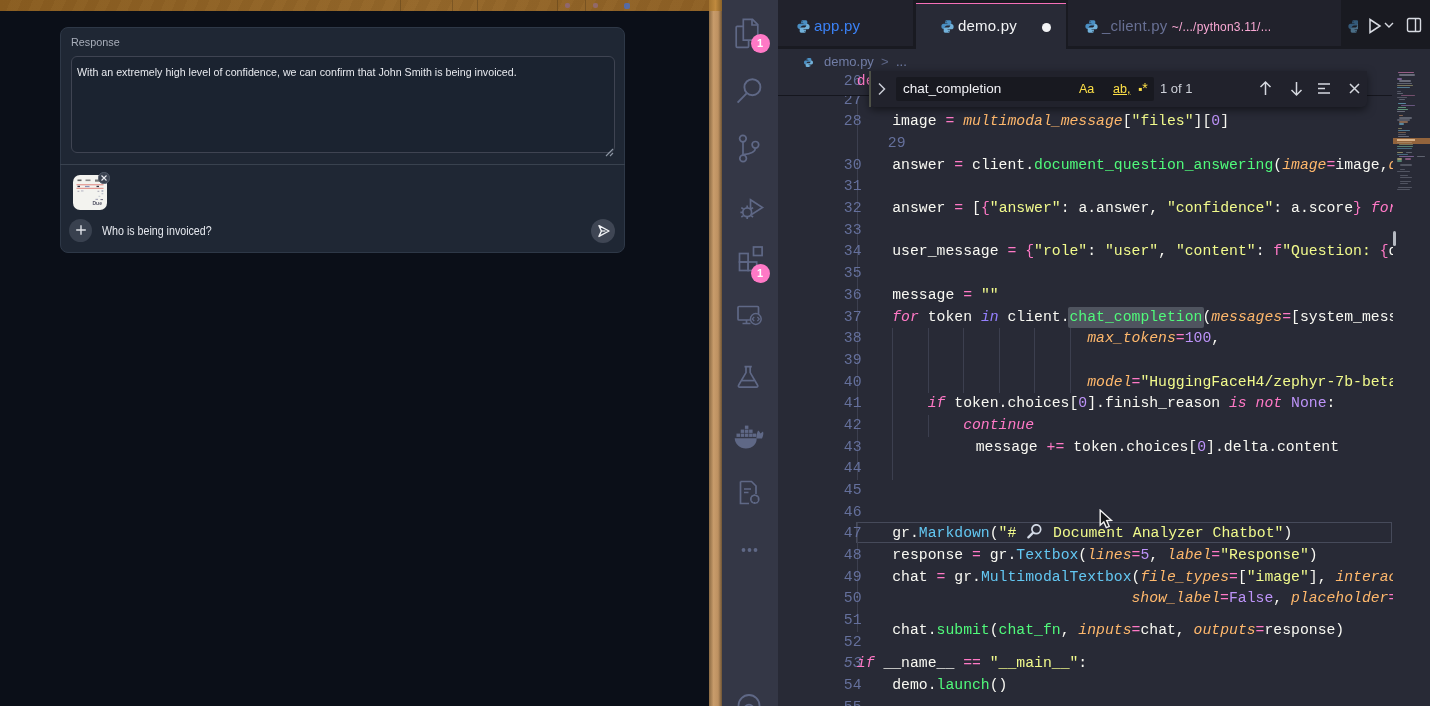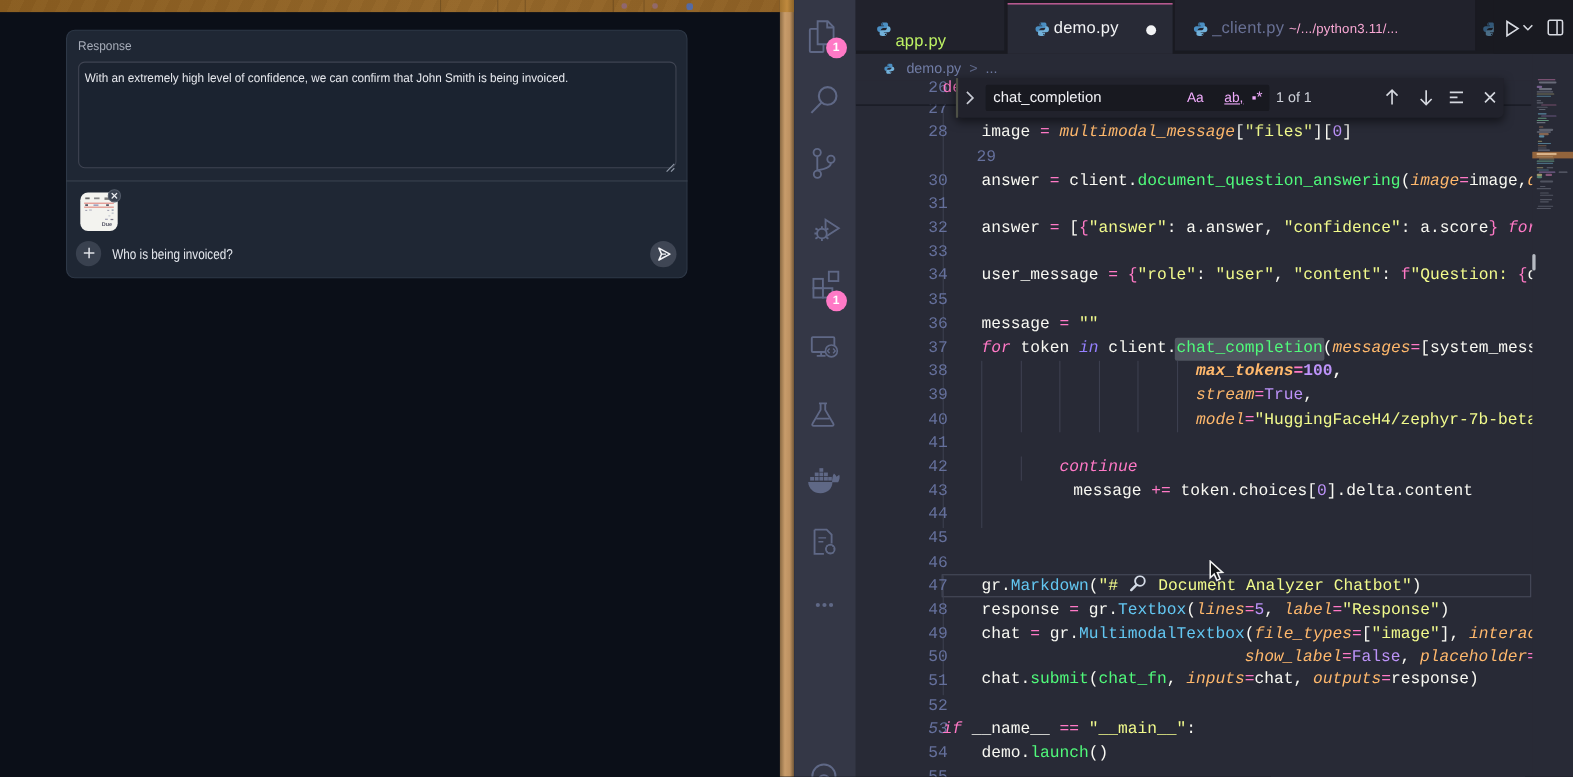--- a/index.html
+++ b/index.html
@@ -16,21 +16,21 @@
 #ed{position:absolute;left:55.5px;top:48.7px;width:652.5px;height:657.3px;background:#282a36;overflow:hidden;}
 .mono{font-family:"Liberation Mono",monospace;font-size:14.78px;white-space:pre;}
 .ln{position:absolute;width:50px;text-align:right;color:#65709c;margin-left:34px;}
 .cl{position:absolute;}
 .w{color:#f8f8f2}.k{color:#ff79c6;font-style:italic}.o{color:#ff79c6}
 .inop{color:#9580ff;font-style:italic}.s{color:#f1fa8c}.n{color:#bd93f9}
 .fn{color:#50fa7b}.cy{color:#63c7f2}.pr{color:#ffb86c;font-style:italic}
 .guide{position:absolute;width:1px;background:#3c3f4f;}
 #findw{position:absolute;background:#21222c;border-radius:0 0 5px 5px;box-shadow:0 3px 9px rgba(0,0,0,.5);}
 #findinput{position:absolute;background:#181920;border-radius:2px;}
-.fico{position:absolute;color:#f0abfc;text-align:right;}
+.fico{position:absolute;color:#fde047;text-align:right;}
 .mmb{position:absolute;height:1.7px;border-radius:1px;}
 </style></head><body>
 <div id="app"></div>
 <div id="titlebar"></div>
 <div class="abs" style="left:400px;top:0;width:1px;height:11px;background:rgba(0,0,0,.18)"></div>
 <div class="abs" style="left:452px;top:0;width:1px;height:11px;background:rgba(0,0,0,.18)"></div>
 <div class="abs" style="left:477px;top:0;width:1px;height:11px;background:rgba(0,0,0,.18)"></div>
 <div class="abs" style="left:557px;top:0;width:1px;height:11px;background:rgba(0,0,0,.18)"></div>
 <div class="abs" style="left:585px;top:0;width:1px;height:11px;background:rgba(0,0,0,.18)"></div>
 <div class="abs" style="left:565px;top:3px;width:5px;height:5px;background:#8a68d8;border-radius:2px;opacity:.4"></div>
@@ -134,21 +134,21 @@
 <div class="badge" style="left:28.5px;top:33.7px;">1</div>
 <div class="badge" style="left:28.5px;top:263.8px;">1</div>
 <div id="tabs"></div>
 <div class="abs" style="left:55.5px;top:0;width:136px;height:45.7px;background:#21222c;border-right:1.5px solid #191a21;box-sizing:border-box"></div>
 <svg class="abs" style="left:74px;top:19px;opacity:1.0" width="15" height="15" viewBox="0 0 110 110">
 <path fill="#4a8ec2" d="M54 10c-9 0-17 3-17 11v10h18v4H26c-9 0-16 6-16 19s7 20 16 20h9v-11c0-9 8-16 17-16h18c7 0 13-6 13-13V21c0-8-8-11-17-11z"></path>
 <path fill="#72b1da" d="M56 100c9 0 17-3 17-11V79H55v-4h29c9 0 16-6 16-19s-7-20-16-20h-9v11c0 9-8 16-17 16H40c-7 0-13 6-13 13v13c0 8 8 11 17 11z"></path>
 <circle cx="44" cy="20" r="4" fill="#12141c"></circle>
       <circle cx="66" cy="90" r="4" fill="#12141c"></circle>
     </svg>
-<div class="abs tablabel" style="left:92px;top:29px;color:#bef264">app.py</div>
+<div class="abs tablabel" style="left:92px;top:17px;color:#3b82f6">app.py</div>
 <div class="abs" style="left:193.5px;top:3.3px;width:150px;height:45.4px;background:#282a36;border-top:1.7px solid #f56fb8;box-sizing:border-box"></div>
 <svg class="abs" style="left:218px;top:19px;opacity:1.0" width="15" height="15" viewBox="0 0 110 110">
 <path fill="#4a8ec2" d="M54 10c-9 0-17 3-17 11v10h18v4H26c-9 0-16 6-16 19s7 20 16 20h9v-11c0-9 8-16 17-16h18c7 0 13-6 13-13V21c0-8-8-11-17-11z"></path>
 <path fill="#72b1da" d="M56 100c9 0 17-3 17-11V79H55v-4h29c9 0 16-6 16-19s-7-20-16-20h-9v11c0 9-8 16-17 16H40c-7 0-13 6-13 13v13c0 8 8 11 17 11z"></path>
 <circle cx="44" cy="20" r="4" fill="#12141c"></circle>
       <circle cx="66" cy="90" r="4" fill="#12141c"></circle>
     </svg>
 <div class="abs tablabel" style="left:236px;top:17px;color:#f2f3f5">demo.py</div>
 <div class="abs" style="left:320px;top:23px;width:9px;height:9px;border-radius:50%;background:#f2f3f5"></div>
 <div class="abs" style="left:345.5px;top:0px;width:274px;height:45.7px;background:#21222c;border-right:1.5px solid #191a21;box-sizing:border-box"></div>
@@ -207,42 +207,42 @@
 <div class="mono cl" style="left:79.3px;top:149.5px;line-height:21.68px;"><span class="w">    answer </span><span class="o">=</span><span class="w"> [</span><span class="o">{</span><span class="s">"answer"</span><span class="w">: a.answer, </span><span class="s">"confidence"</span><span class="w">: a.score</span><span class="o">}</span><span class="w"> </span><span class="k">for</span><span class="w"> a </span><span class="inop">in</span></div>
 <div class="mono ln" style="left:0px;top:171.1px;line-height:21.68px;">33</div>
 <div class="mono ln" style="left:0px;top:192.8px;line-height:21.68px;">34</div>
 <div class="mono cl" style="left:79.3px;top:192.8px;line-height:21.68px;"><span class="w">    user_message </span><span class="o">=</span><span class="w"> </span><span class="o">{</span><span class="s">"role"</span><span class="w">: </span><span class="s">"user"</span><span class="w">, </span><span class="s">"content"</span><span class="w">: </span><span class="o">f</span><span class="s">"Question: </span><span class="o">{</span><span class="w">question</span></div>
 <div class="mono ln" style="left:0px;top:214.5px;line-height:21.68px;">35</div>
 <div class="mono ln" style="left:0px;top:236.2px;line-height:21.68px;">36</div>
 <div class="mono cl" style="left:79.3px;top:236.2px;line-height:21.68px;"><span class="w">    message </span><span class="o">=</span><span class="w"> </span><span class="s">""</span></div>
 <div class="mono ln" style="left:0px;top:257.9px;line-height:21.68px;">37</div>
 <div class="mono cl" style="left:79.3px;top:257.9px;line-height:21.68px;"><span class="w">    </span><span class="k">for</span><span class="w"> token </span><span class="inop">in</span><span class="w"> client.</span><span class="fn">chat_completion</span><span class="w">(</span><span class="pr">messages</span><span class="o">=</span><span class="w">[system_message, user_message],</span></div>
 <div class="mono ln" style="left:0px;top:279.5px;line-height:21.68px;">38</div>
-<div class="mono cl" style="left:79.3px;top:279.5px;line-height:21.68px;font-weight:bold;"><span class="w">                          </span><span class="pr">max_tokens</span><span class="o">=</span><span class="n">100</span><span class="w">,</span></div>
+<div class="mono cl" style="left:79.3px;top:279.5px;line-height:21.68px;"><span class="w">                          </span><span class="pr">max_tokens</span><span class="o">=</span><span class="n">100</span><span class="w">,</span></div>
 <div class="mono ln" style="left:0px;top:301.2px;line-height:21.68px;">39</div>
-<div class="mono cl" style="left:79.3px;top:301.2px;line-height:21.68px;"><span class="w">                          </span><span class="pr">stream</span><span class="o">=</span><span class="n">True</span><span class="w">,</span></div>
 <div class="mono ln" style="left:0px;top:322.9px;line-height:21.68px;">40</div>
 <div class="mono cl" style="left:79.3px;top:322.9px;line-height:21.68px;"><span class="w">                          </span><span class="pr">model</span><span class="o">=</span><span class="s">"HuggingFaceH4/zephyr-7b-beta"</span><span class="w">):</span></div>
 <div class="mono ln" style="left:0px;top:344.6px;line-height:21.68px;">41</div>
+<div class="mono cl" style="left:79.3px;top:344.6px;line-height:21.68px;"><span class="w">        </span><span class="k">if</span><span class="w"> token.choices[</span><span class="n">0</span><span class="w">].finish_reason </span><span class="k">is</span><span class="w"> </span><span class="k">not</span><span class="w"> </span><span class="n">None</span><span class="w">:</span></div>
 <div class="mono ln" style="left:0px;top:366.3px;line-height:21.68px;">42</div>
 <div class="mono cl" style="left:79.3px;top:366.3px;line-height:21.68px;"><span class="w">            </span><span class="k">continue</span></div>
 <div class="mono ln" style="left:0px;top:387.9px;line-height:21.68px;">43</div>
 <div class="mono cl" style="left:79.3px;top:387.9px;line-height:21.68px;padding-left:48px;"><span class="w">        message </span><span class="o">+=</span><span class="w"> token.choices[</span><span class="n">0</span><span class="w">].delta.content</span></div>
 <div class="mono ln" style="left:0px;top:409.6px;line-height:21.68px;">44</div>
 <div class="mono ln" style="left:0px;top:431.3px;line-height:21.68px;">45</div>
 <div class="mono ln" style="left:0px;top:453.0px;line-height:21.68px;">46</div>
 <div class="mono ln" style="left:0px;top:474.7px;line-height:21.68px;">47</div>
 <div class="mono ln" style="left:0px;top:496.3px;line-height:21.68px;">48</div>
 <div class="mono cl" style="left:79.3px;top:496.3px;line-height:21.68px;"><span class="w">    response </span><span class="o">=</span><span class="w"> gr.</span><span class="cy">Textbox</span><span class="w">(</span><span class="pr">lines</span><span class="o">=</span><span class="n">5</span><span class="w">, </span><span class="pr">label</span><span class="o">=</span><span class="s">"Response"</span><span class="w">)</span></div>
 <div class="mono ln" style="left:0px;top:518.0px;line-height:21.68px;">49</div>
 <div class="mono cl" style="left:79.3px;top:518.0px;line-height:21.68px;"><span class="w">    chat </span><span class="o">=</span><span class="w"> gr.</span><span class="cy">MultimodalTextbox</span><span class="w">(</span><span class="pr">file_types</span><span class="o">=</span><span class="w">[</span><span class="s">"image"</span><span class="w">], </span><span class="pr">interactive</span></div>
 <div class="mono ln" style="left:0px;top:539.7px;line-height:21.68px;">50</div>
 <div class="mono cl" style="left:79.3px;top:539.7px;line-height:21.68px;"><span class="w">                               </span><span class="pr">show_label</span><span class="o">=</span><span class="n">False</span><span class="w">, </span><span class="pr">placeholder</span><span class="o">=</span><span class="s">"Upload an image and ask a question"</span></div>
 <div class="mono ln" style="left:0px;top:561.4px;line-height:21.68px;">51</div>
-<div class="mono cl" style="left:79.3px;top:559px;line-height:21.68px;text-align:center;"><span class="w">    chat.</span><span class="fn">submit</span><span class="w">(</span><span class="fn">chat_fn</span><span class="w">, </span><span class="pr">inputs</span><span class="o">=</span><span class="w">chat, </span><span class="pr">outputs</span><span class="o">=</span><span class="w">response)</span></div>
+<div class="mono cl" style="left:79.3px;top:571px;line-height:21.68px;text-align:center;"><span class="w">    chat.</span><span class="fn">submit</span><span class="w">(</span><span class="fn">chat_fn</span><span class="w">, </span><span class="pr">inputs</span><span class="o">=</span><span class="w">chat, </span><span class="pr">outputs</span><span class="o">=</span><span class="w">response)</span></div>
 <div class="mono ln" style="left:0px;top:583.1px;line-height:21.68px;">52</div>
 <div class="mono ln" style="left:0px;top:604.7px;line-height:21.68px;font-style:italic;">53</div>
 <div class="mono cl" style="left:79.3px;top:604.7px;line-height:21.68px;"><span class="k">if</span><span class="w"> __name__ </span><span class="o">==</span><span class="w"> </span><span class="s">"__main__"</span><span class="w">:</span></div>
 <div class="mono ln" style="left:0px;top:626.4px;line-height:21.68px;">54</div>
 <div class="mono cl" style="left:79.3px;top:626.4px;line-height:21.68px;"><span class="w">    demo.</span><span class="fn">launch</span><span class="w">()</span></div>
 <div class="mono ln" style="left:0px;top:648.1px;line-height:21.68px;">55</div>
 <div class="mono cl" style="left:79.3px;top:474.7px;line-height:21.68px;"><span class="w">    gr.</span><span class="cy">Markdown</span><span class="w">(</span><span class="s">"# </span><svg style="display:inline-block;width:19px;height:15px;margin-bottom:-2px" viewBox="0 0 19 15">
           <circle cx="11.3" cy="5.2" r="4.4" fill="none" stroke="#d3dae6" stroke-width="1.7"></circle>
           <path d="M7.9 8.9 L3.4 13.4" stroke="#d3dae6" stroke-width="2.3" stroke-linecap="round"></path>
         </svg><span class="s"> Document Analyzer Chatbot"</span><span class="w">)</span></div>

